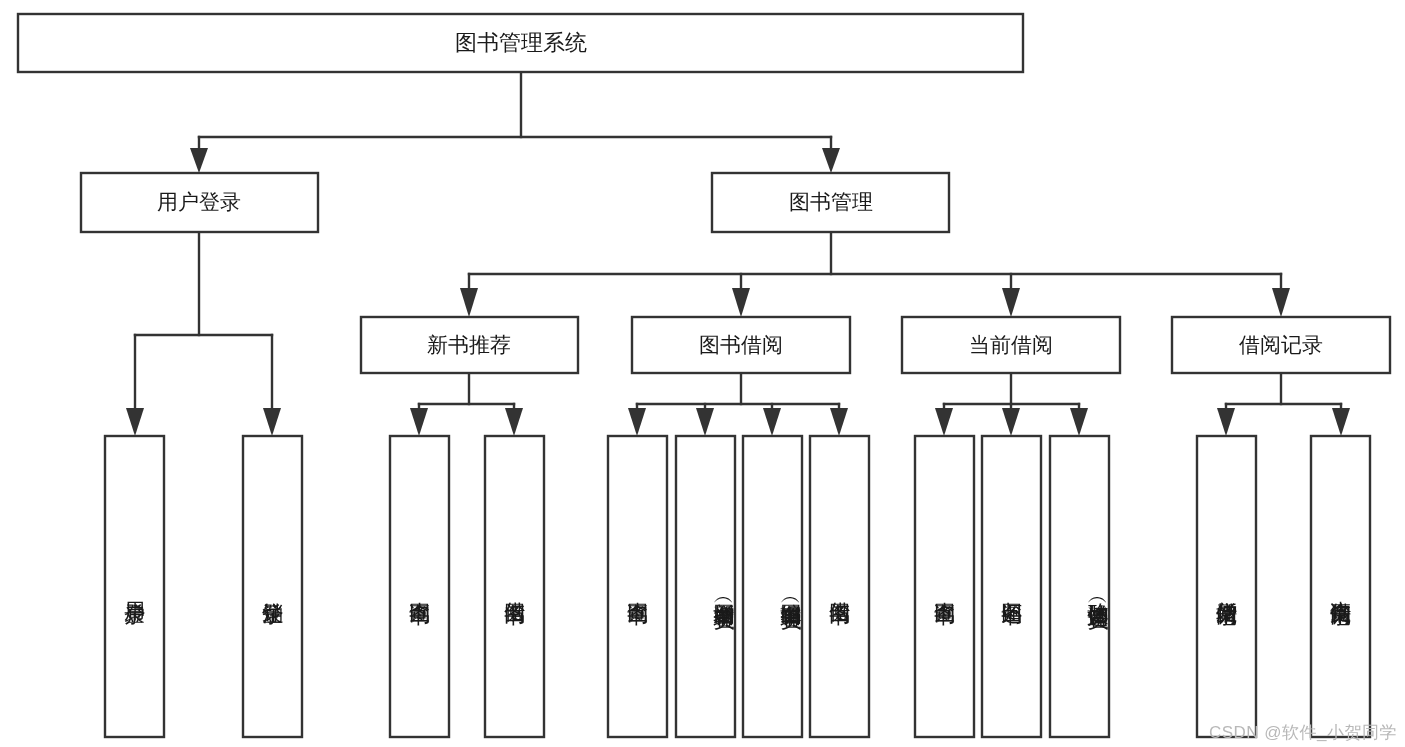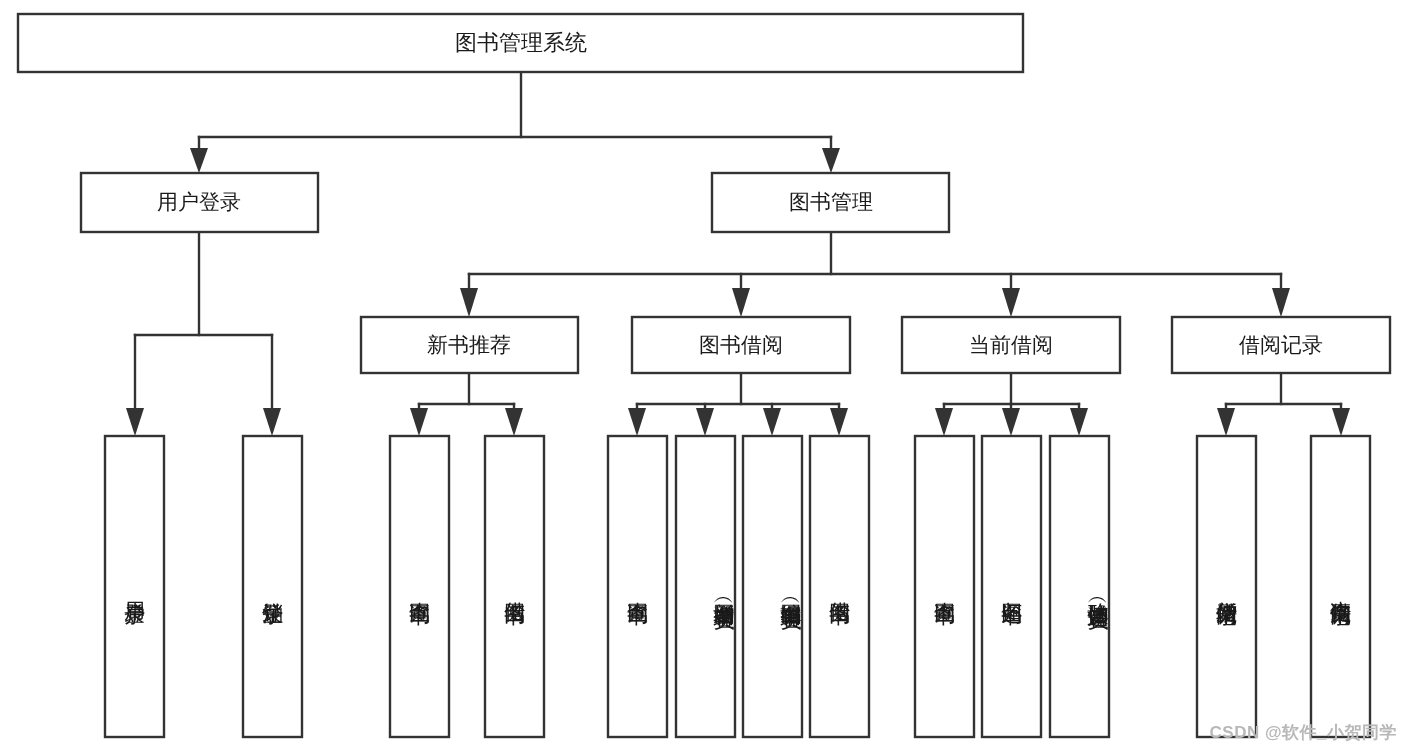--- a/index.html
+++ b/index.html
@@ -73,21 +73,20 @@
   }
   .watermark {
     position: absolute;
     right: 8px;
     bottom: 3px;
     font-family: "Liberation Sans", sans-serif;
     font-size: 17px;
     color: #b8b8b8;
     white-space: nowrap;
     letter-spacing: 0.5px;
-    font-weight: bold;
   }
 </style>
 </head>
 <body>
 
 <div id="diagram-root">
 
   <svg id="tree-svg" viewBox="0 0 1405 747">
 
     <g>

